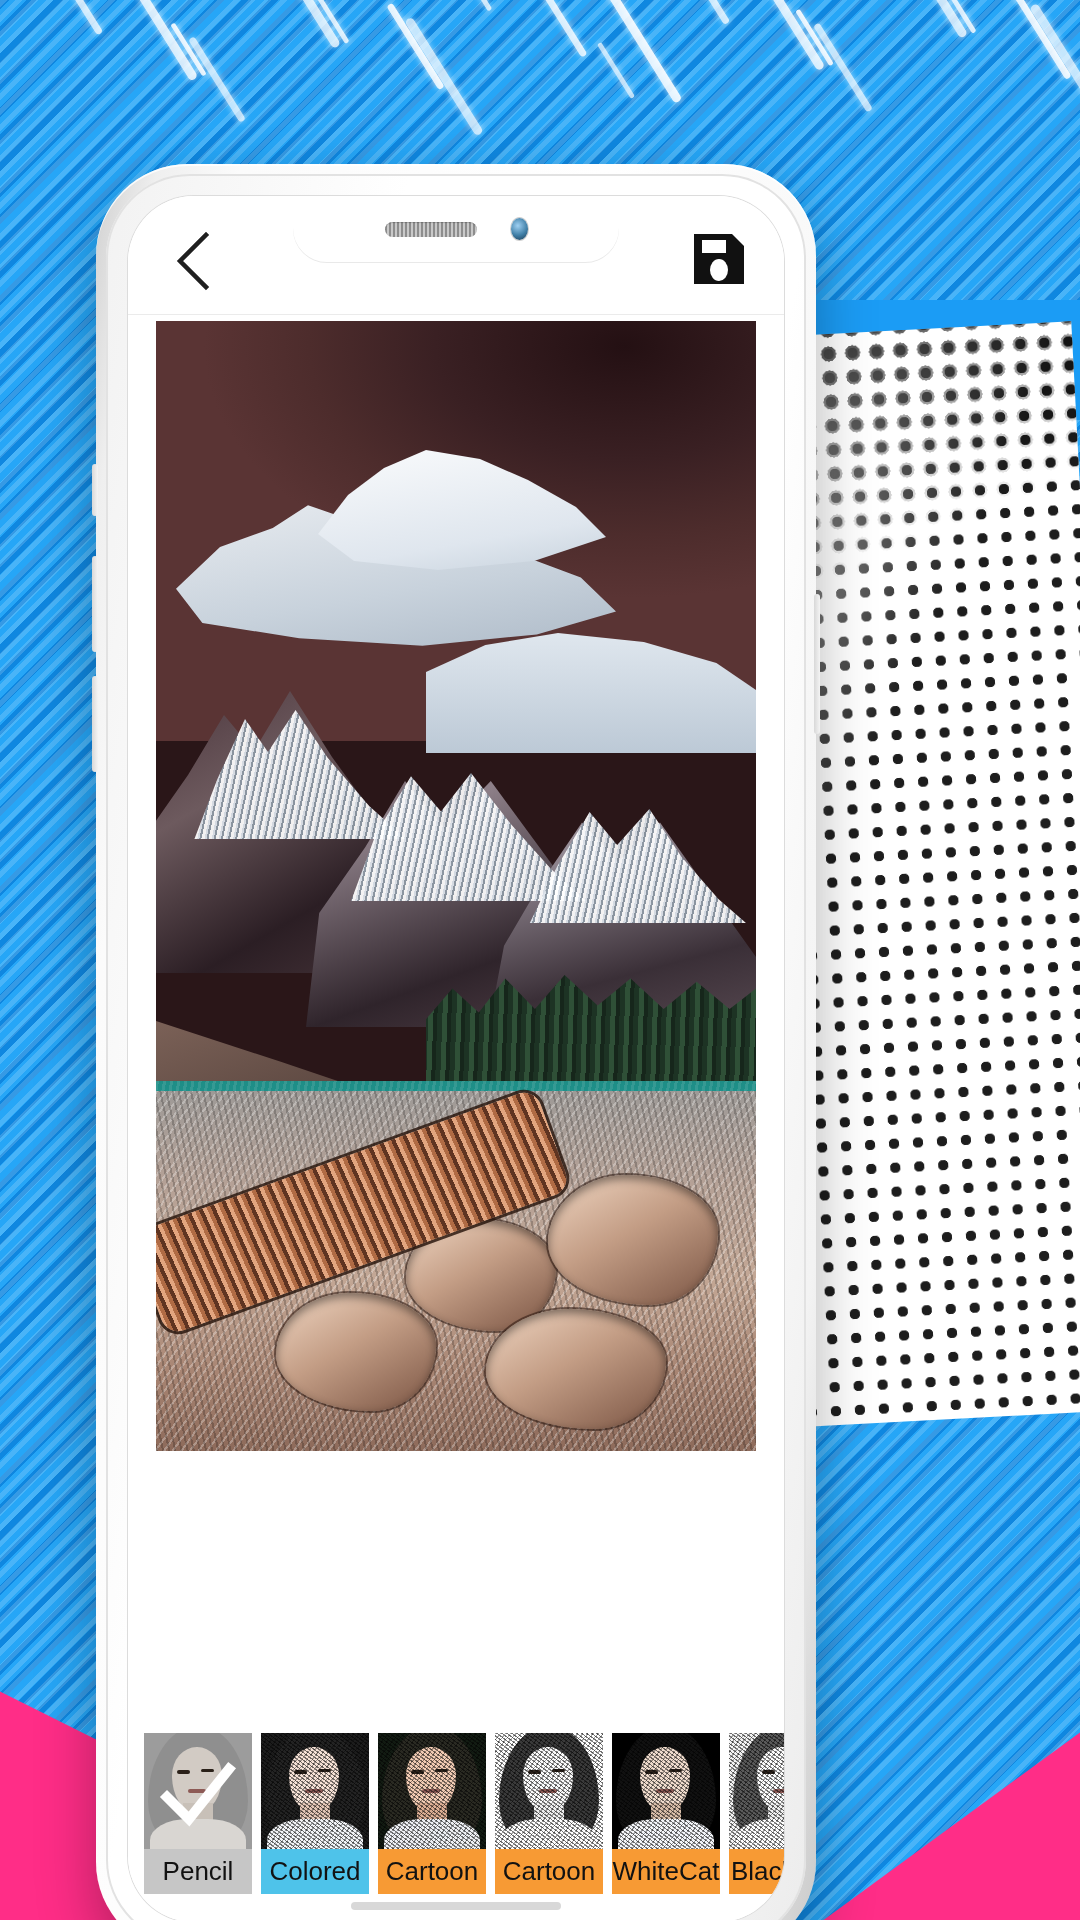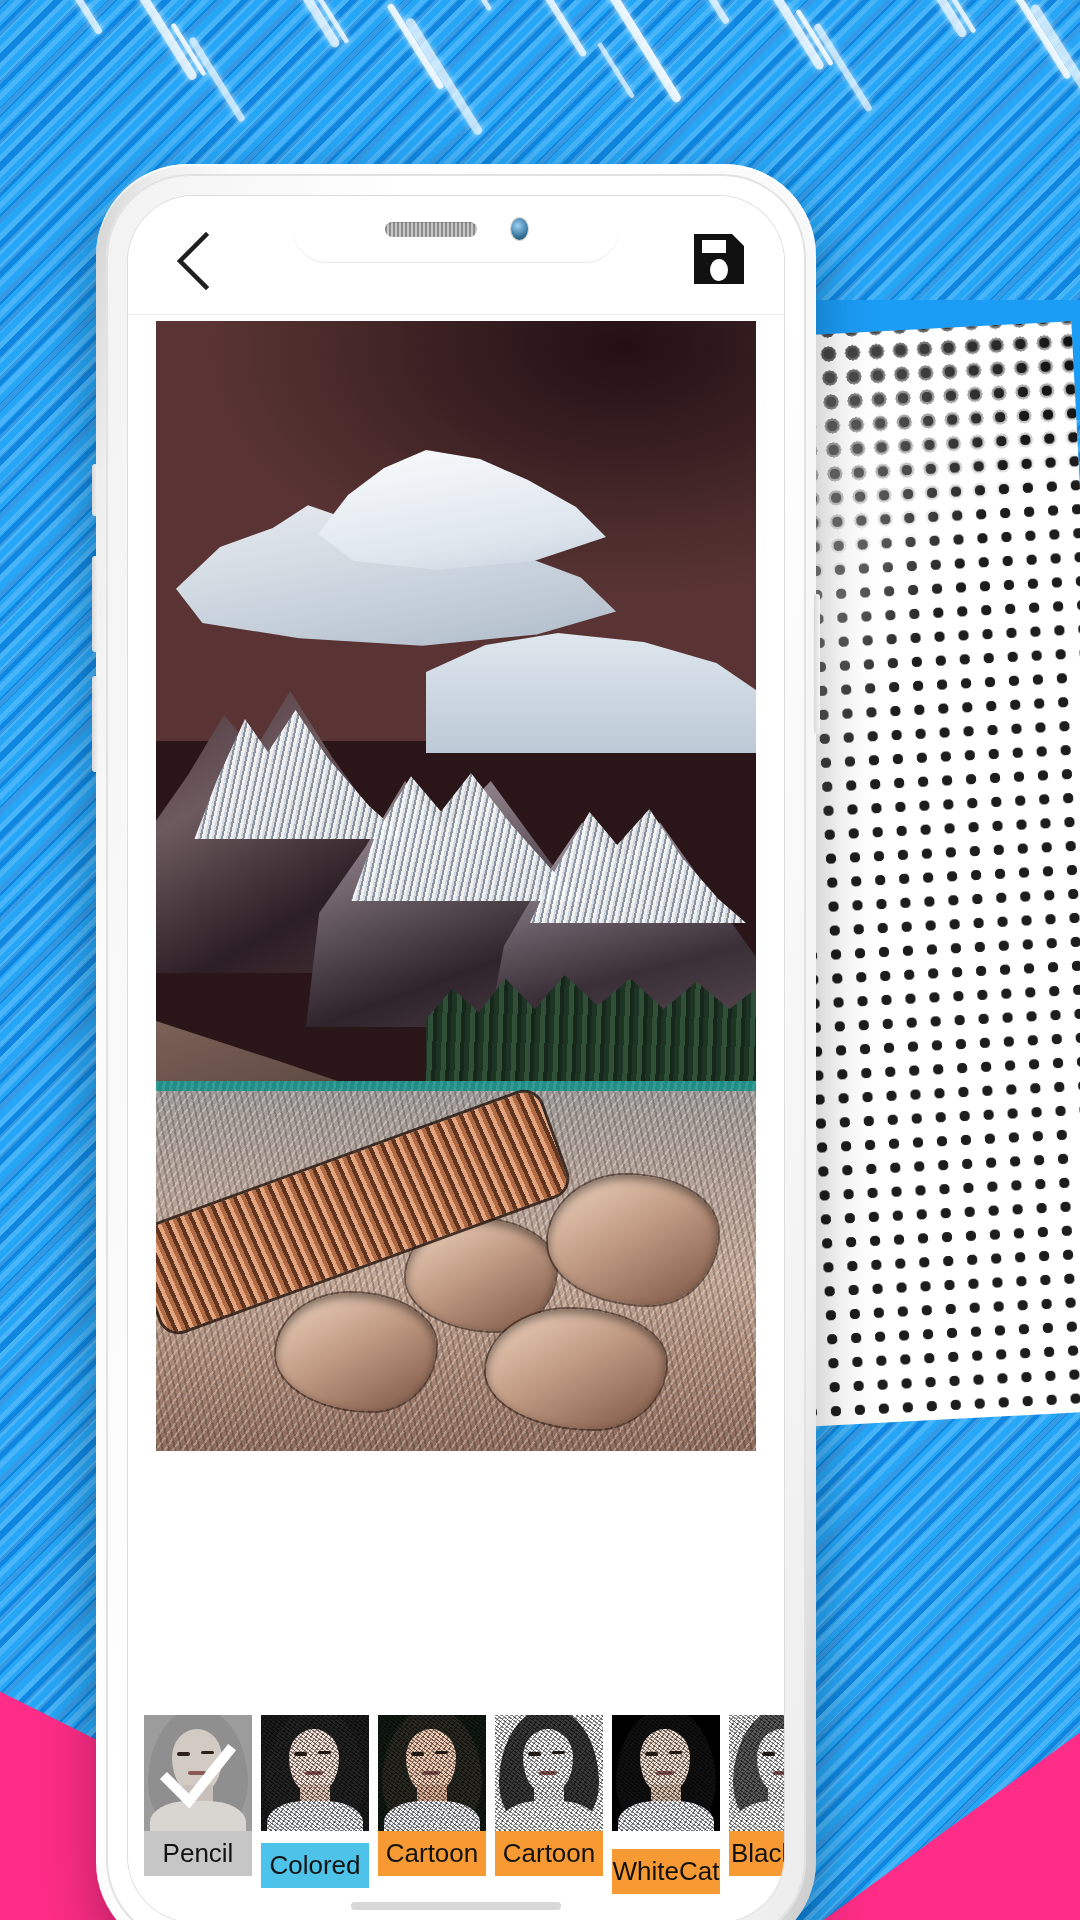--- a/index.html
+++ b/index.html
@@ -245,21 +245,21 @@
   .filter .thumb{
     width:108px;height:116px;position:relative;overflow:hidden;background:#888;
   }
   .filter .lbl{
     height:45px;line-height:45px;text-align:center;
     font-size:26px;color:#121212;
     white-space:nowrap;overflow:hidden;
   }
   .filter.sel .thumb{background:#a9a9a9;}
   .filter.sel .lbl{background:#c6c6c6;}
-  .filter .lbl.blue{background:#4ec3ea;margin-top:12px;}
+  .filter .lbl.blue{background:#4ec3ea;}
   .filter .lbl.orange{background:#f79a34;}
   .check{
     position:absolute;left:50%;top:54%;transform:translate(-50%,-50%);
     width:78px;height:78px;
   }
   
   .pt{position:absolute;inset:0;overflow:hidden;}
   .pt .bgfill{position:absolute;inset:0;}
   .pt .hair{
     position:absolute;left:4%;top:-6%;width:92%;height:108%;
@@ -458,21 +458,21 @@
                 <div class="hair" style="background:#111111"></div>
                 <div class="face" style="background:#f0dccd"></div>
                 <div class="eye l"></div>
                 <div class="eye r"></div>
                 <div class="lip"></div>
                 <div class="neck" style="background:#d8bda9"></div>
                 <div class="shirt" style="background:#f4f6fa"></div>
                 <div class="noise"></div>
               </div>
             </div>
-            <div class="lbl orange" style="background: rgb(247, 154, 52); margin-top: 18px;">WhiteCat</div>
+            <div class="lbl orange" style="background: rgb(247, 154, 52);">WhiteCat</div>
           </div>
           <div class="filter">
             <div class="thumb">
               <div class="pt">
                 <div class="bgfill" style="background:#f4f4f4"></div>
                 <div class="hair" style="background:#5a5a5a"></div>
                 <div class="face" style="background:#fdfdfd"></div>
                 <div class="eye l"></div>
                 <div class="lip"></div>
                 <div class="neck" style="background:#f0f0f0"></div>

